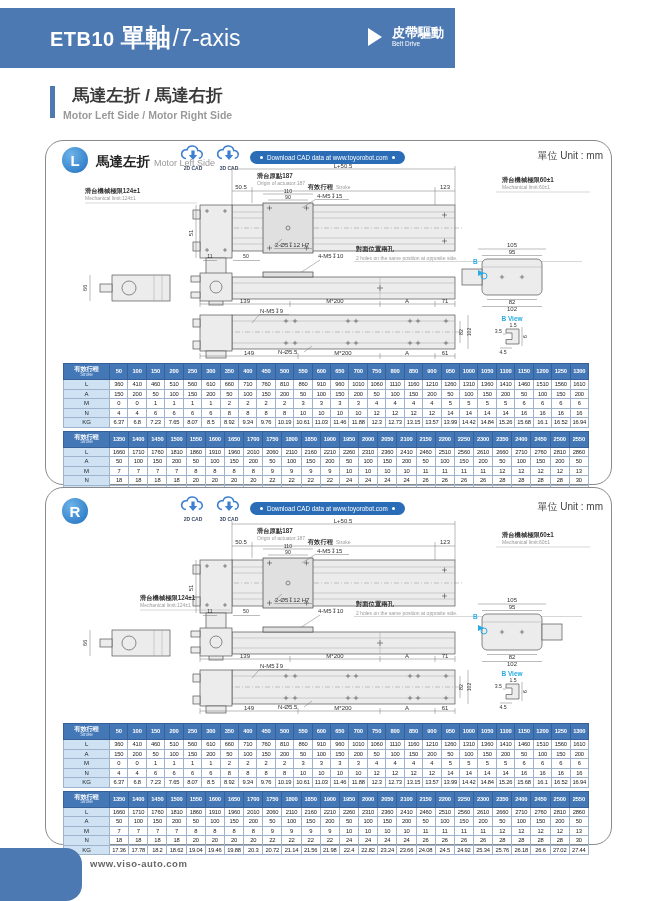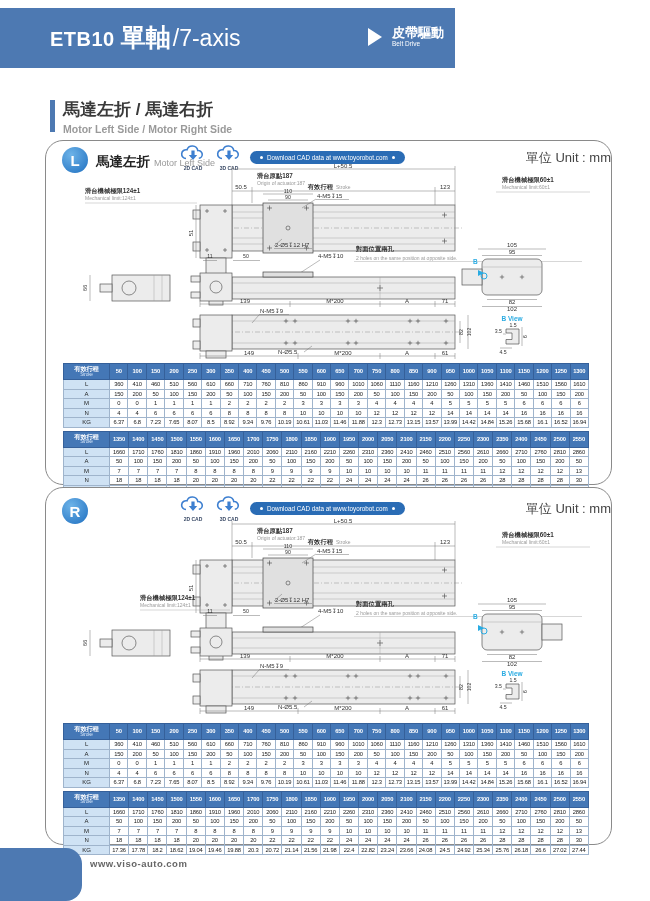--- a/index.html
+++ b/index.html
@@ -12,41 +12,41 @@
   .banner .model{font-size:20px;font-weight:bold;letter-spacing:.5px;text-align:right;}
   .banner .axis-cn{font-size:25px;font-weight:bold;margin-left:6px;}
   .banner .axis-en{font-size:23px;font-weight:normal;margin-left:2px;}
   .drive{position:absolute;left:368px;top:18px;display:flex;align-items:center;}
   .tri{width:0;height:0;border-left:14px solid #fff;border-top:9px solid transparent;border-bottom:9px solid transparent;}
   .drive-txt{margin-left:10px;color:#fff;line-height:1;}
   .drive-cn{font-size:13px;font-weight:bold;}
   .drive-en{font-size:6.5px;margin-top:2px;}
 
   
-  .sec{position:absolute;left:50px;top:98px;}
+  .sec{position:absolute;left:50px;top:84px;text-align:center;}
   .sec .bar{position:absolute;left:0;top:2px;width:5px;height:32px;background:#4d79b2;}
   .sec .t1{margin-left:13px;font-size:17px;font-weight:bold;color:#3a3a3a;}
   .sec .t2{margin-left:13px;font-size:10.5px;color:#9a9a9a;font-weight:bold;margin-top:2px;}
 
   
   .panel{position:absolute;left:45px;width:565px;border:1px solid #8a8a8a;border-radius:18px;background:#fff;}
   .p1{top:140px;height:343px;}
   .p2{top:487px;height:356px;}
   .badge{position:absolute;left:16px;top:6px;width:26px;height:26px;border-radius:50%;
          background:radial-gradient(circle at 35% 30%, #6db3e8, #1f6fc0);
          color:#fff;font-size:15px;font-weight:bold;display:flex;align-items:center;justify-content:center;}
   .ptitle{position:absolute;left:50px;top:11px;white-space:nowrap;}
   .ptitle .cn{font-size:13.5px;font-weight:bold;color:#222;}
   .ptitle .en{font-size:9px;color:#9a9a9a;font-weight:normal;margin-left:4px;}
   .cloud{position:absolute;top:3px;width:34px;text-align:center;}
   .cloud .lb{font-size:5px;color:#3a4a66;font-weight:bold;margin-top:-2px;}
   .pill{position:absolute;left:204px;top:10px;height:13px;background:#2a6cb5;border-radius:8px;
         color:#fff;font-size:6.3px;display:flex;align-items:center;padding:0 6px;white-space:nowrap;}
   .pill .dot{width:3px;height:3px;border-radius:50%;background:#fff;margin:0 4px;}
-  .unit{position:absolute;right:0;top:8px;font-size:13px;color:#444;}
+  .unit{position:absolute;right:8px;top:8px;font-size:10px;color:#444;}
   svg.drawing{position:absolute;left:4px;top:22px;}
   .tables{position:absolute;left:17px;}
   .p1 .tables{top:222px;} .p2 .tables{top:235px;}
   .tbl+.tbl{margin-top:3px;}
 
   
   table.spec{border-collapse:collapse;table-layout:fixed;width:526px;}
   table.spec td{border:0.5px solid #9fb4cc;text-align:center;font-size:5.8px;color:#222;
                 height:8.5px;line-height:8.5px;padding:0;letter-spacing:-0.2px;
                 white-space:nowrap;overflow:hidden;}

